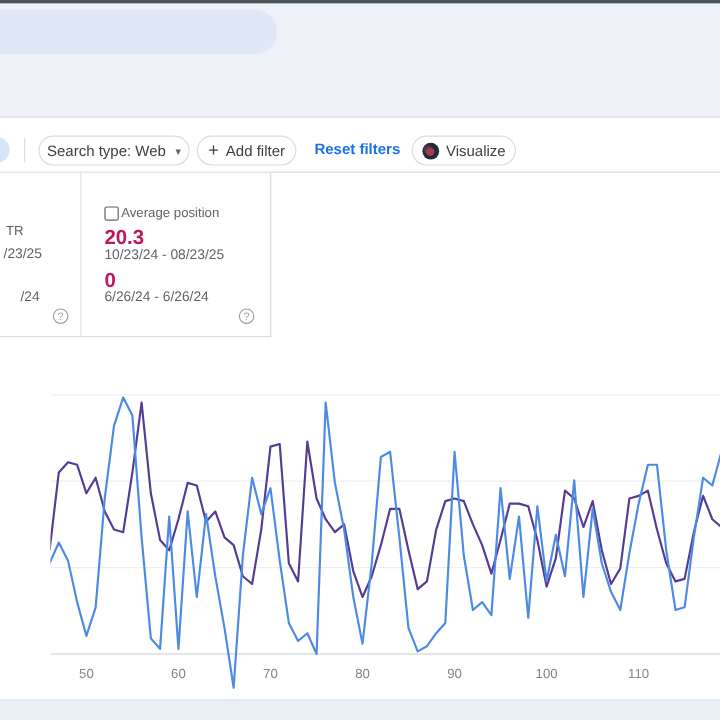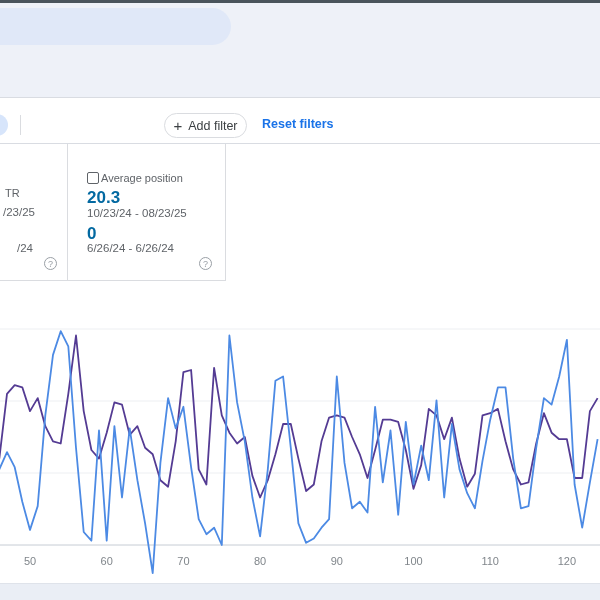--- a/index.html
+++ b/index.html
@@ -35,51 +35,59 @@
   .frag-label { position:absolute; left:5px; top:43px; font-size:11px; color:#5f6368; }
   .frag-date1 { position:absolute; left:3px; top:62px; font-size:11.5px; color:#5f6368; }
   .frag-date2 { position:absolute; left:17px; top:98px; font-size:11.5px; color:#5f6368; }
   .help { position:absolute; width:13px; height:13px; border:1px solid #9aa0a6; border-radius:50%;
           font-size:9px; color:#9aa0a6; display:flex; align-items:center; justify-content:center; cursor:pointer; }
   .help-left { left:44px; top:113px; }
   .help-pos { left:131px; top:113px; }
   .cb-row { position:absolute; left:19px; top:28px; display:flex; align-items:center; gap:2px; }
   .checkbox { width:12px; height:12px; border:1.5px solid #5f6368; border-radius:2px; background:#fff; cursor:pointer; }
   .cb-label { font-size:11px; color:#5f6368; }
-  .metric-value { position:absolute; left:19px; font-size:17px; font-weight:700; color:#0369a1; }
+  .metric-value { position:absolute; left:19px; font-size:17px; font-weight:700; color:#be185d; }
   .v1 { top:44px; } .v2 { top:80px; }
   .metric-range { position:absolute; left:19px; font-size:11.5px; color:#5f6368; }
   .r1 { top:63px; } .r2 { top:98px; }
 
-  .chart-wrap { position:absolute; left:0; top:281px; width:600px; height:302px; }
+  .chart-wrap { position:absolute; left:0; top:281px; width:600px; height:302px;padding-left:42px; }
   .bottom-strip { position:absolute; left:0; top:583px; width:600px; height:17px; background:#eaeef5; border-top:1px solid #dfe3ea; }
 </style>
 </head>
 <body>
 
 <div id="app">
 
   <div class="topbar"></div>
 
   <div class="header">
     <div class="header-pill"></div>
   </div>
 
   <div class="toolbar">
     <div class="chip-cut"></div>
     <div class="tb-divider"></div>
 
+    <div class="pill pill-search">
+      <span>Search type: Web</span>
+      <span class="caret">▾</span>
+    </div>
 
     <div class="pill pill-filter">
       <span class="plus-glyph">+</span>
       <span>Add filter</span>
     </div>
 
     <div class="reset-link">Reset filters</div>
 
+    <div class="pill pill-visualize">
+      <span class="viz-icon"></span>
+      <span>Visualize</span>
+    </div>
 
   </div>
 
   <div class="cards-top-border"></div>
 
   <div class="card card-left">
     <span class="frag-label">TR</span>
     <span class="frag-date1">/23/25</span>
     <span class="frag-date2">/24</span>
     <span class="help help-left">?</span>

